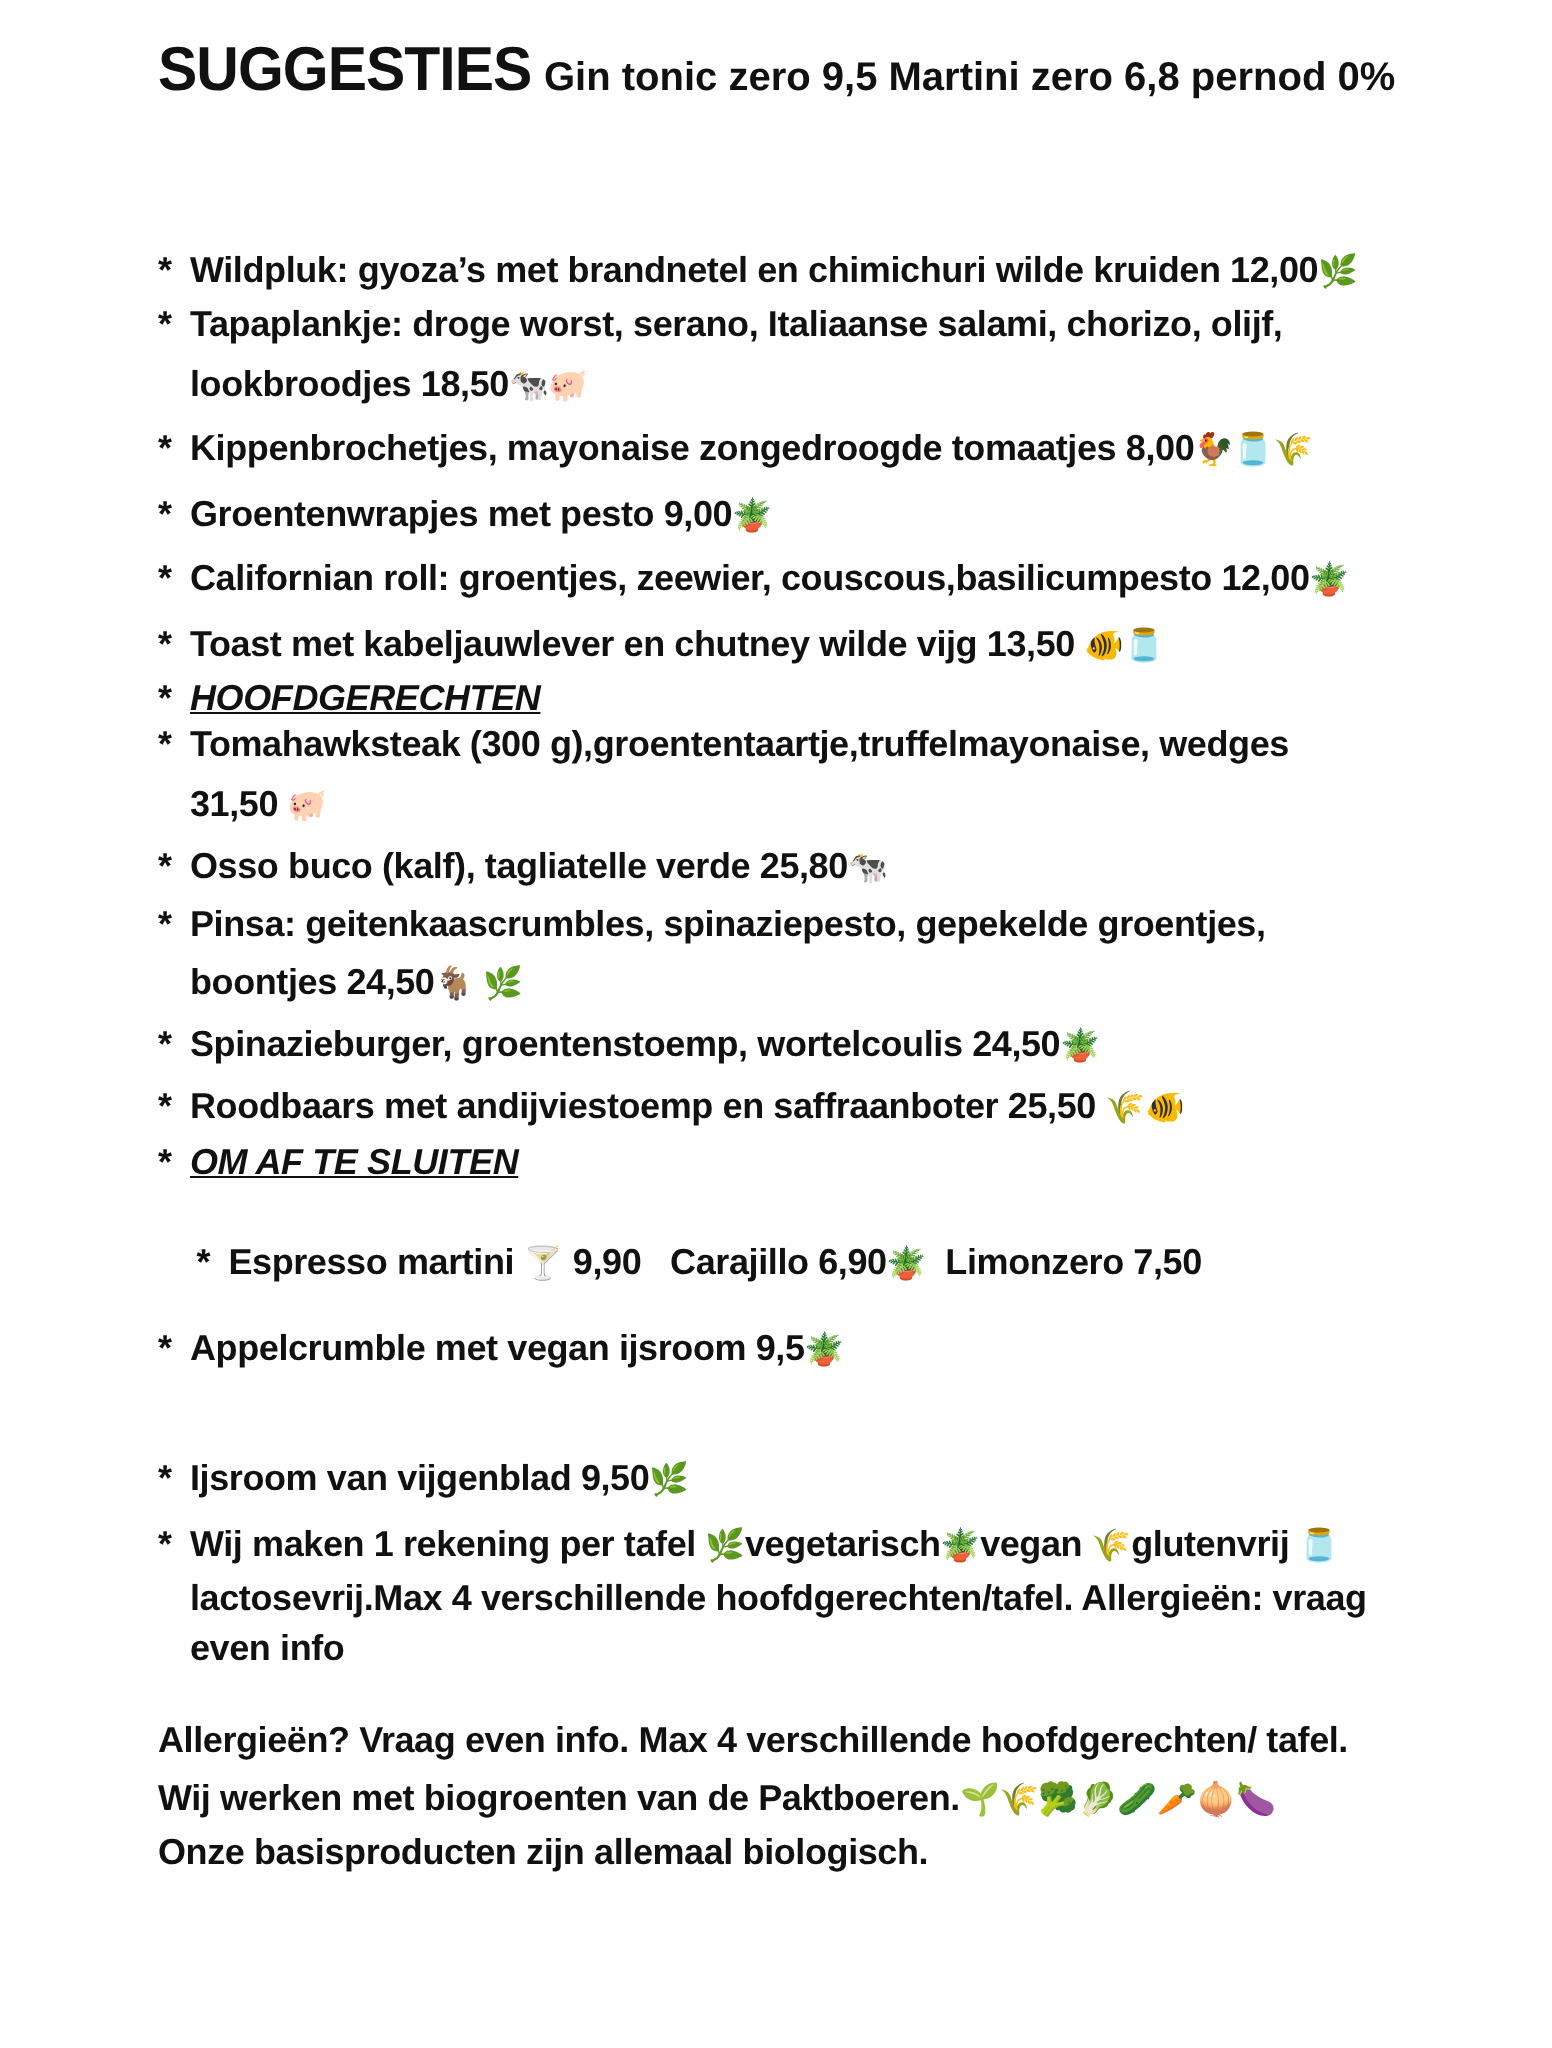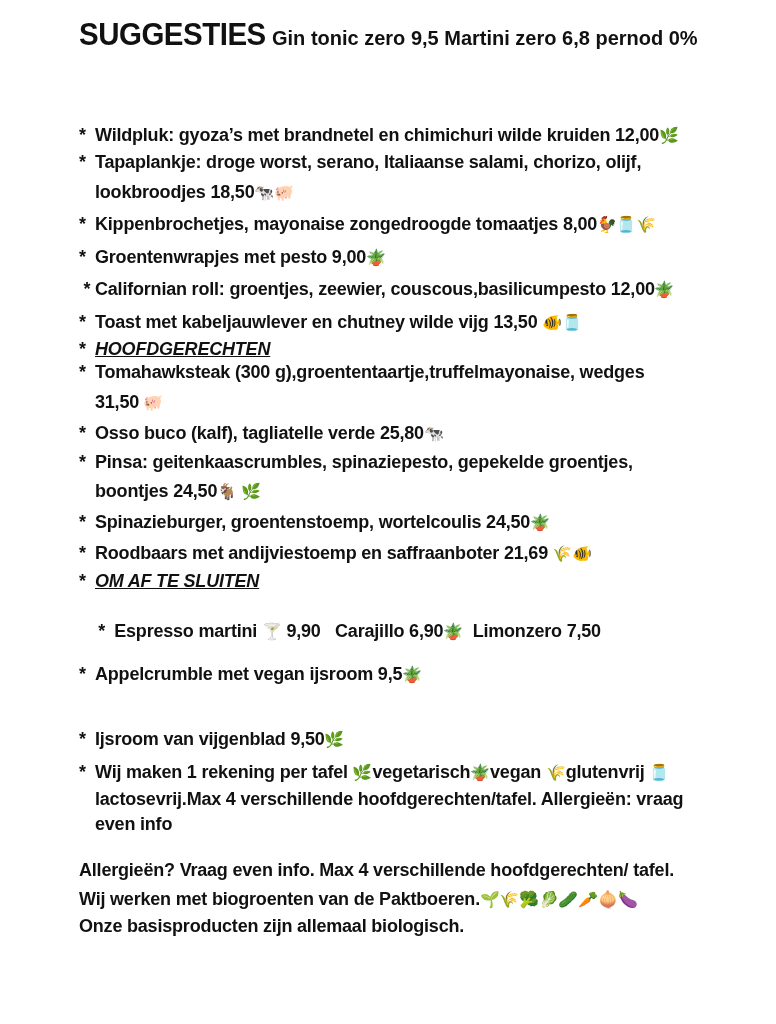--- a/index.html
+++ b/index.html
@@ -45,21 +45,21 @@
   </div>
 
   <div class="line" style="top:214px;">
     <span class="star">*</span><span>Kippenbrochetjes, mayonaise zongedroogde tomaatjes 8,00</span><span class="emoji">🐓🫙🌾</span>
   </div>
 
   <div class="line" style="top:247px;">
     <span class="star">*</span><span>Groentenwrapjes met pesto 9,00</span><span class="emoji">🪴</span>
   </div>
 
-  <div class="line" style="top:279px;text-align:center;">
+  <div class="line" style="top:279px;">
     <span class="star">*</span><span>Californian roll: groentjes, zeewier, couscous,basilicumpesto 12,00</span><span class="emoji">🪴</span>
   </div>
 
   <div class="line" style="top:312px;">
     <span class="star">*</span><span>Toast met kabeljauwlever en chutney wilde vijg 13,50 </span><span class="emoji">🐠🫙</span>
   </div>
 
   <div class="line" style="top:339px;">
     <span class="star">*</span><span class="section">HOOFDGERECHTEN</span>
   </div>
@@ -80,21 +80,21 @@
   </div>
   <div class="cont" style="top:481px;">
     <span>boontjes 24,50</span><span class="emoji">🐐 🌿</span>
   </div>
 
   <div class="line" style="top:512px;">
     <span class="star">*</span><span>Spinazieburger, groentenstoemp, wortelcoulis 24,50</span><span class="emoji">🪴</span>
   </div>
 
   <div class="line" style="top:543px;">
-    <span class="star">*</span><span>Roodbaars met andijviestoemp en saffraanboter 21,69 </span><span class="emoji">🌾🐠</span>
+    <span class="star">*</span><span>Roodbaars met andijviestoemp en saffraanboter 25,50 </span><span class="emoji">🌾🐠</span>
   </div>
 
   <div class="line" style="top:571px;">
     <span class="star">*</span><span class="section">OM AF TE SLUITEN</span>
   </div>
 
   <div class="line" style="top:600px; white-space:pre;">
     <span class="star">*</span><span>Espresso martini </span><span class="emoji">🍸</span><span> 9,90   Carajillo 6,90</span><span class="emoji">🪴</span><span>  Limonzero 7,50</span>
   </div>
 

